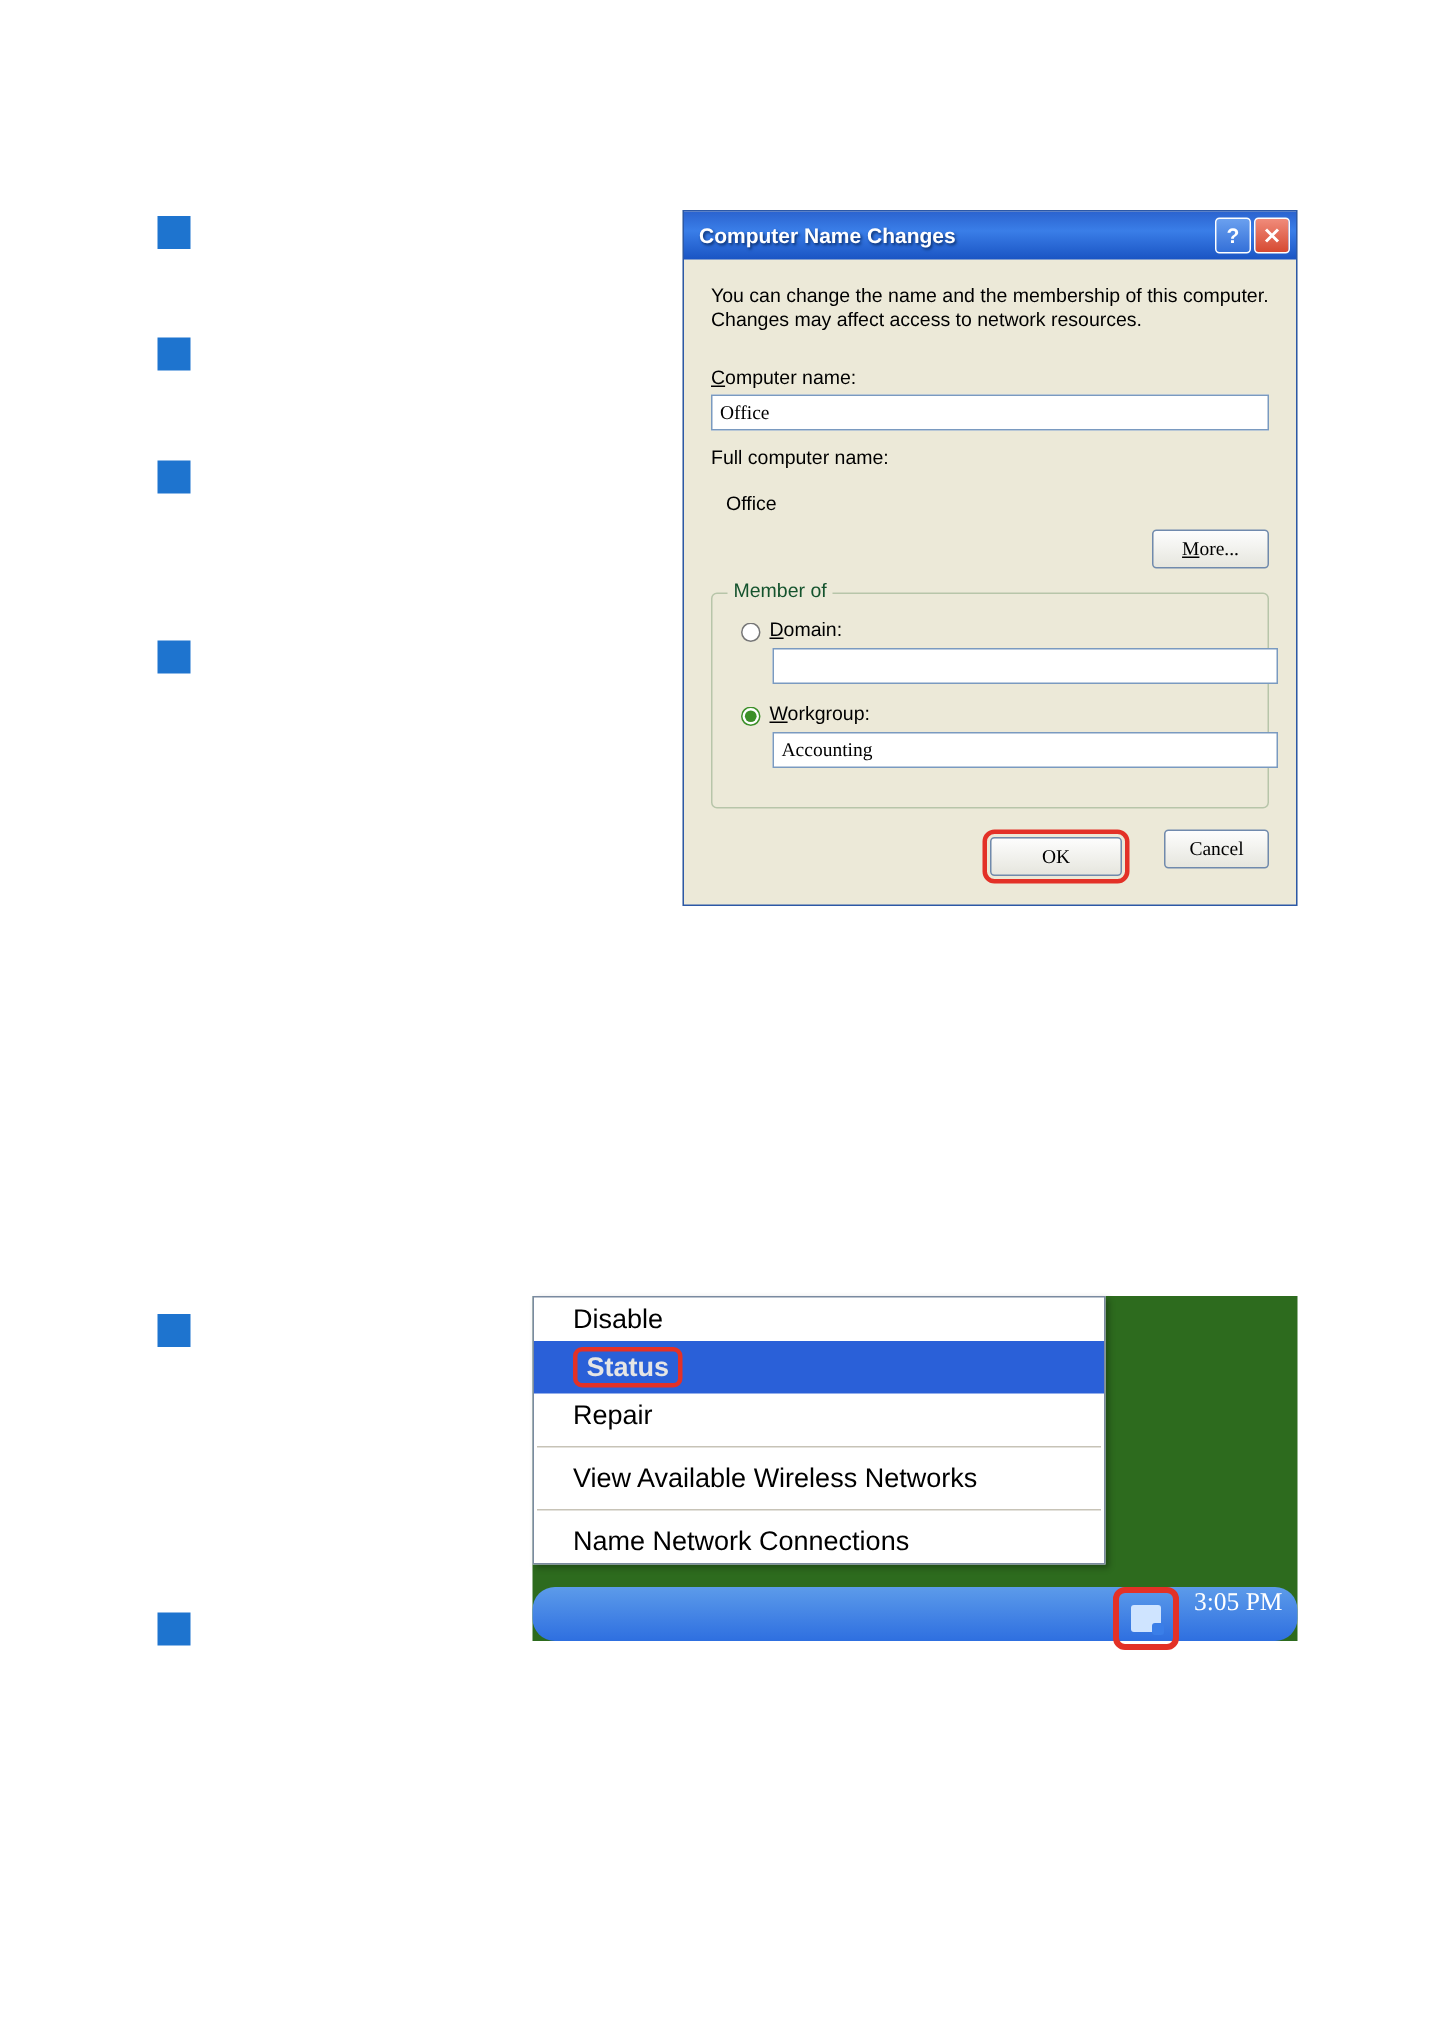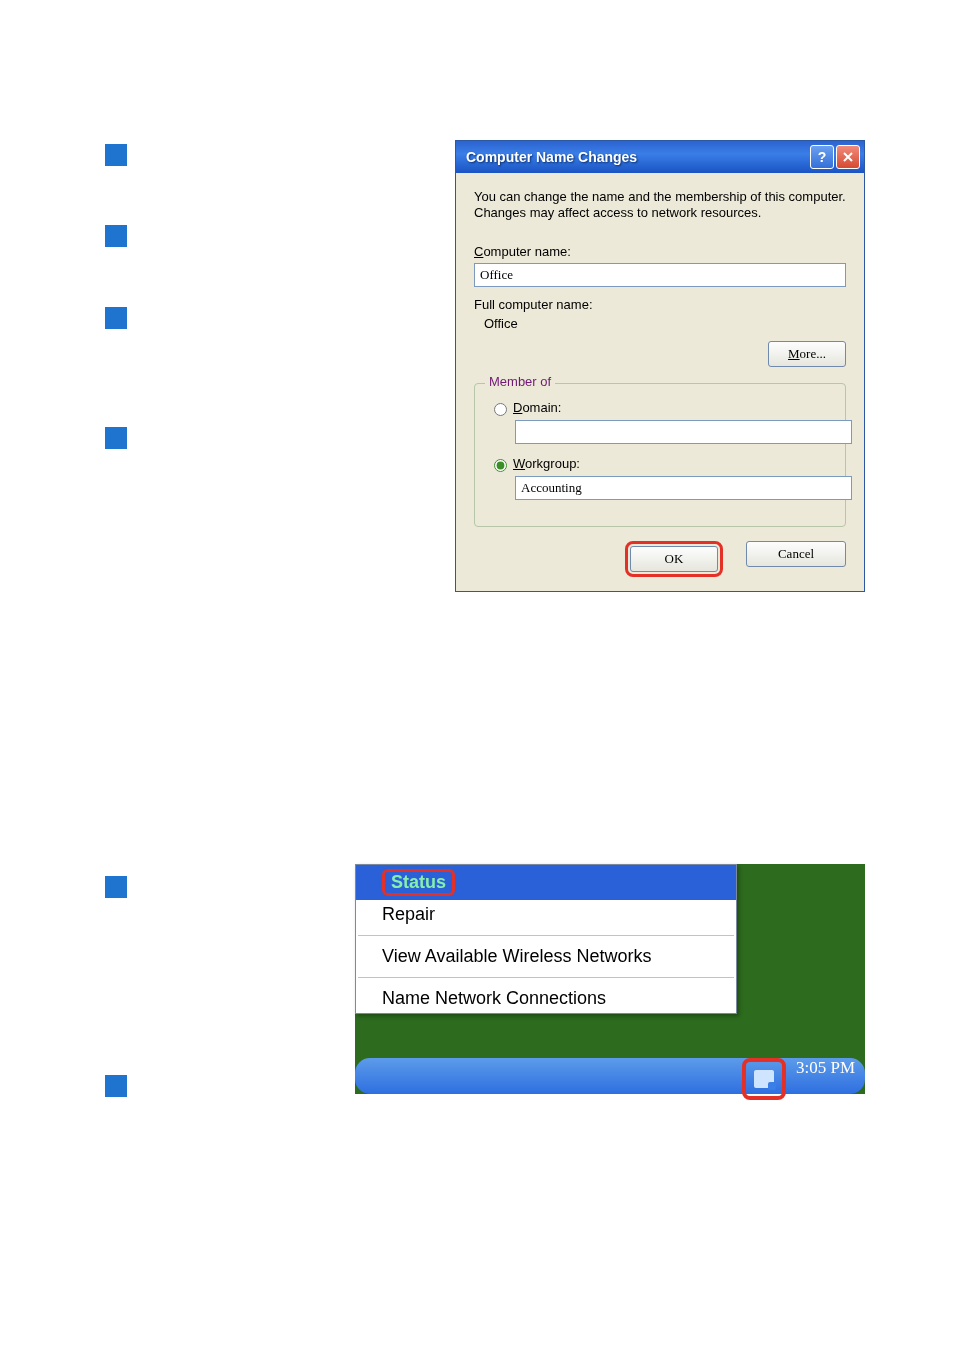--- a/index.html
+++ b/index.html
@@ -58,21 +58,21 @@
   .label { margin-bottom: 4px; margin-top: 15px; }
   .textinput {
     width: 100%;
     box-sizing: border-box;
     height: 24px;
     border: 1px solid #7a9ac0;
     background: #fff;
     padding: 2px 5px;
     font: 13px Tahoma;
   }
-  .full-line { margin-top: 10px; margin-bottom: 4px; }
+  .full-line { margin-top: 10px; margin-bottom: 16px; }
   .full-val  { margin-left: 10px; margin-bottom: 10px; }
 
   .more-row { text-align: right; margin-bottom: 16px; }
   .winbtn {
     height: 26px;
     padding: 0 14px;
     border: 1px solid #708aad;
     background: linear-gradient(#fdfdfd,#e6e6de);
     border-radius: 3px;
     font: 13px Tahoma;
@@ -86,30 +86,30 @@
     padding: 16px 14px 14px 14px;
     position: relative;
     margin-bottom: 14px;
   }
   .groupbox .legend {
     position: absolute;
     top: -10px;
     left: 10px;
     background: #ece9d8;
     padding: 0 4px;
-    color: #701a75;
+    color: #14532d;
   }
   .radio-row { display:flex; align-items:center; margin-bottom:4px; }
   .radio-row input[type=radio]{ margin-right:6px; accent-color:#3c8f28;}
   .sub-input { margin-left: 26px; margin-bottom: 12px; }
   .sub-input input { width: 337px; }
 
   .btnrow { display:flex; justify-content:flex-end; gap:23px; }
   .okbtn  { width: 88px; }
-  .cancelbtn { width: 100px; }
+  .cancelbtn { width: 70px; }
   .ok-outline {
     border: 3px solid #e33127;
     border-radius: 8px;
     padding: 2px;
     display:inline-block;
   }
 
   
   .tray-area {
     position: absolute;
@@ -126,21 +126,21 @@
     width: 380px;
     background: #fff;
     border: 1px solid #7a8aa0;
     font-size: 18px;
     color: #000;
     box-shadow: 2px 2px 4px rgba(0,0,0,.3);
   }
   .ctxitem { padding: 4px 8px 4px 26px; cursor:default; }
   .ctxitem.sel {
     background: #2a60d8;
-    color: #86efac;
+    color: #e5e5e5;
     font-weight: bold;
   }
   .ctxitem.sel .selbox{
     display:inline-block;
     border:3px solid #e33127;
     border-radius:6px;
     padding:0 6px;
   }
   .ctxsep { height:1px; background:#c7c3b7; margin:6px 2px; }
 
@@ -247,20 +247,21 @@
       <span class="ok-outline">
         <button class="winbtn okbtn">OK</button>
       </span>
       <button class="winbtn cancelbtn">Cancel</button>
     </div>
   </div>
 </div>
 
 <div class="tray-area">
   <div class="ctxmenu">
+    <div class="ctxitem">Disable</div>
     <div class="ctxitem sel">
       <span class="selbox">Status</span>
     </div>
     <div class="ctxitem">Repair</div>
     <div class="ctxsep"></div>
     <div class="ctxitem">View Available Wireless Networks</div>
     <div class="ctxsep"></div>
     <div class="ctxitem">Name Network Connections</div>
   </div>
   <div class="taskbar">

